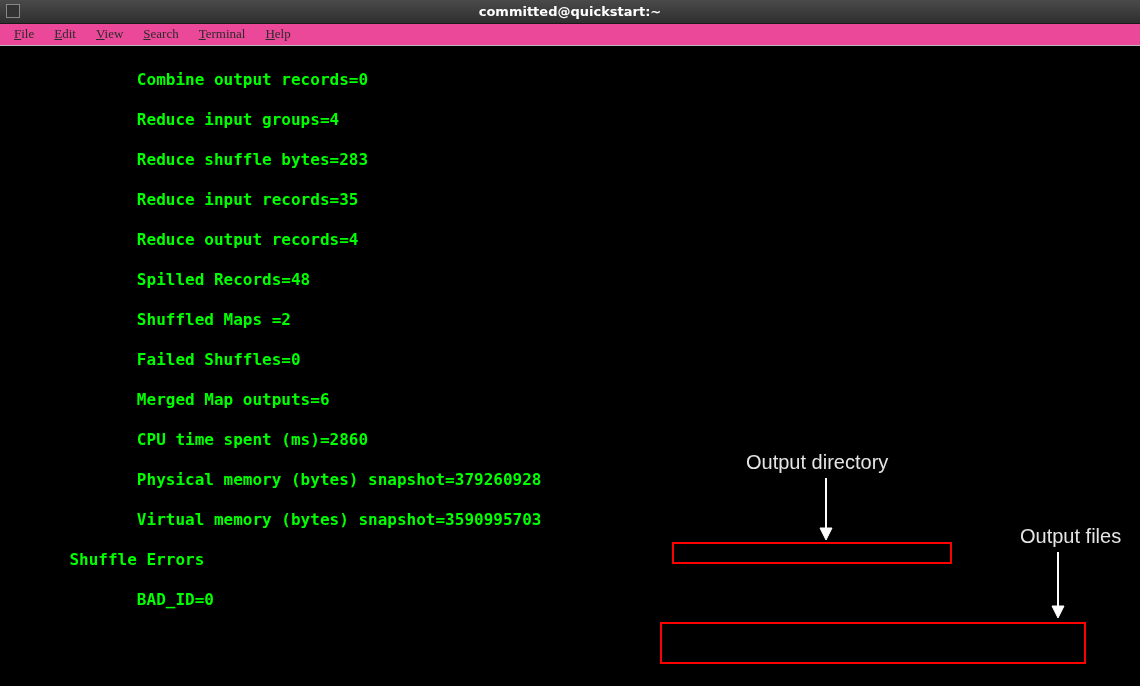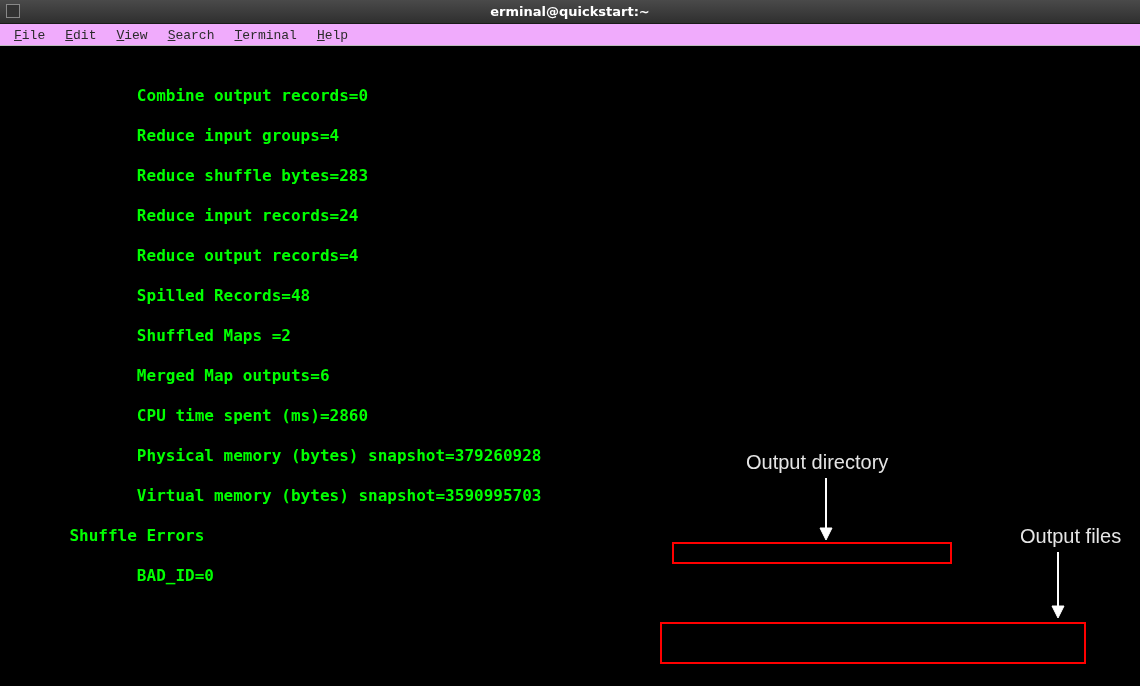--- a/index.html
+++ b/index.html
@@ -27,42 +27,42 @@
   .titlebar .sys-icon {
     position: absolute;
     left: 6px;
     top: 4px;
     width: 14px;
     height: 14px;
     border: 1px solid #888;
     background: #333;
   }
   .menubar {
-    background: #f0abfc;
+    background: #ec4899;
     height: 22px;
     display: flex;
-    align-items: flex-end;
-    font-family: Liberation Mono, monospace;
+    align-items: flex-start;
+    font-family: Liberation Serif, serif;
     font-size: 13px;
     color: #2b2b2b;
     padding: 0 4px;
     border-bottom: 1px solid #bcbcbc;
   }
   .menubar .menu-item {
     padding: 2px 10px;
     cursor: pointer;
   }
   .mn-underline { text-decoration: underline; }
   .terminal {
     background: #000;
     color: #00ff00;
     font-weight: bold;
     line-height: 1.25;
     white-space: pre;
-    padding: 20px 2px 2px 2px;
+    padding: 4px 2px 2px 2px;
     position: relative;
     height: calc(686px - 46px);
     overflow: hidden;
     letter-spacing: 0;
   }
   .indent1 { padding-left: 7ch; display: inline-block; }
   .indent2 { padding-left: 14ch; display: inline-block; }
   .line { display: block; }
   .highlight-box {
     position: absolute;
@@ -80,40 +80,41 @@
     position: absolute;
     stroke: #fff;
     fill: #fff;
   }
 </style>
 </head>
 <body>
 
 <div class="titlebar">
   <span class="sys-icon"></span>
-  <span>erminal@quickstart:~</span>
+  <span>committed@quickstart:~</span>
 </div>
 
 <div class="menubar">
   <span class="menu-item"><span class="mn-underline">F</span><span></span>ile</span>
   <span class="menu-item"><span class="mn-underline">E</span>dit</span>
   <span class="menu-item"><span class="mn-underline">V</span>iew</span>
   <span class="menu-item"><span class="mn-underline">S</span>earch</span>
   <span class="menu-item"><span class="mn-underline">T</span>erminal</span>
   <span class="menu-item"><span class="mn-underline">H</span>elp</span>
 </div>
 
 <div class="terminal">
 <span class="line"><span class="indent2">Combine output records=0</span></span>
 <span class="line"><span class="indent2">Reduce input groups=4</span></span>
 <span class="line"><span class="indent2">Reduce shuffle bytes=283</span></span>
-<span class="line"><span class="indent2">Reduce input records=24</span></span>
+<span class="line"><span class="indent2">Reduce input records=35</span></span>
 <span class="line"><span class="indent2">Reduce output records=4</span></span>
 <span class="line"><span class="indent2">Spilled Records=48</span></span>
 <span class="line"><span class="indent2">Shuffled Maps =2</span></span>
+<span class="line"><span class="indent2">Failed Shuffles=0</span></span>
 <span class="line"><span class="indent2">Merged Map outputs=6</span></span>
 <span class="line"><span class="indent2">CPU time spent (ms)=2860</span></span>
 <span class="line"><span class="indent2">Physical memory (bytes) snapshot=379260928</span></span>
 <span class="line"><span class="indent2">Virtual memory (bytes) snapshot=3590995703</span></span>
 <span class="line"><span class="indent1">Shuffle Errors</span></span>
 <span class="line"><span class="indent2">BAD_ID=0</span></span>
 
 
 
 

